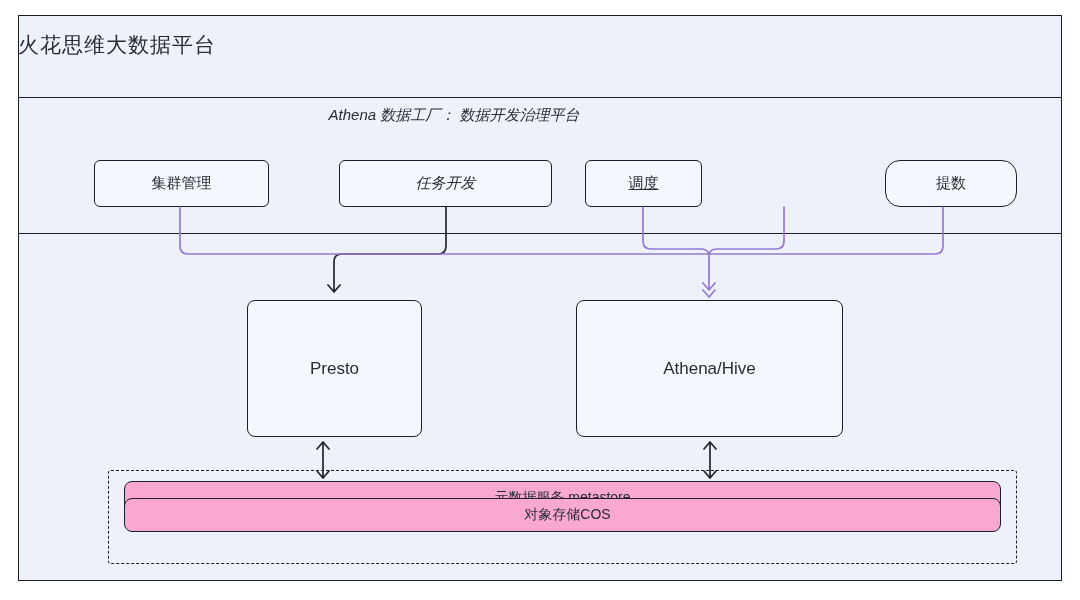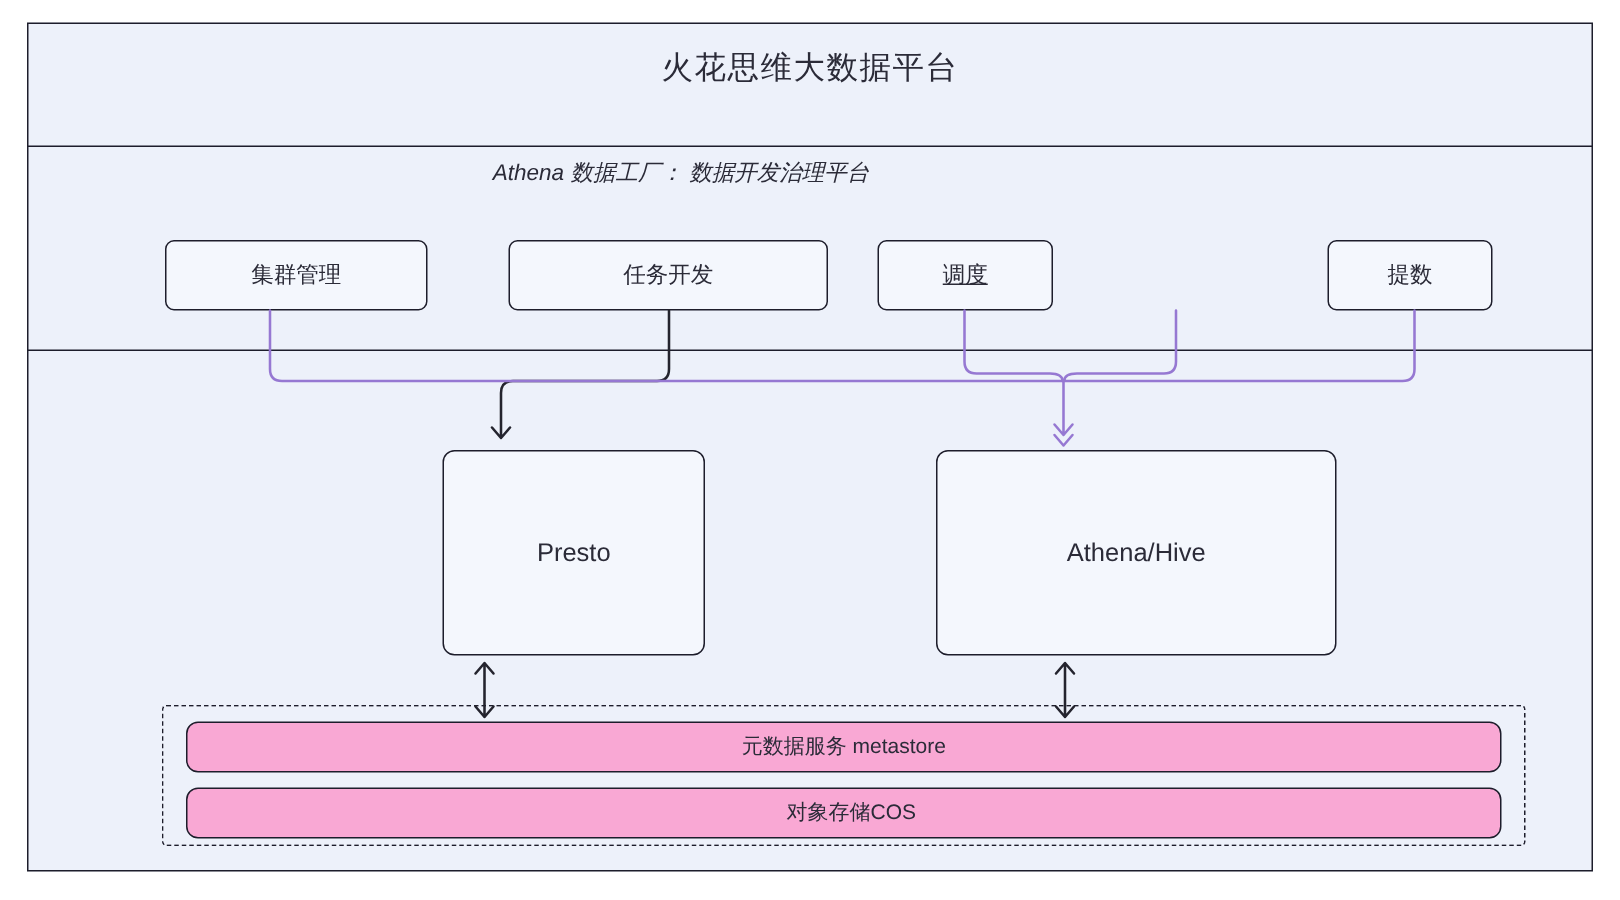--- a/index.html
+++ b/index.html
@@ -12,54 +12,54 @@
     position:absolute;left:18px;top:15px;width:1044px;height:566px;
     background:#edf1fa;border:1.6px solid #1d1d2b;box-sizing:border-box;
   }
   .divider{
     position:absolute;left:18px;width:1044px;height:0;
     border-top:1.6px solid #1d1d2b;
   }
   .divider.d1{top:97px;}
   .divider.d2{top:233px;}
   .platform-title{
-    position:absolute;left:18px;top:31px;width:1044px;text-align:center;
+    position:absolute;left:18px;top:31px;width:1044px;text-align:left;
     font-size:21px;font-weight:500;letter-spacing:1px;color:#2b2b38;
   }
   .athena-title{
     position:absolute;left:18px;top:106px;width:872px;text-align:center;
     font-size:15px;font-weight:500;color:#2b2b38;font-style:italic;
   }
   .node{
     position:absolute;box-sizing:border-box;background:#f4f7fd;
     border:1.6px solid #1d1d2b;border-radius:6px;
     display:flex;align-items:center;justify-content:center;
     font-size:15px;color:#2b2b38;
   }
   .node.tool{top:160px;height:47px;}
-  .t1{left:110px;width:175px;text-align:center;}
-  .t2{left:339px;width:213px;}
+  .t1{left:94px;width:175px;text-align:center;}
+  .t2{left:339px;width:213px;font-style:italic;}
   .t3{left:585px;width:117px;text-decoration:underline;}
   .t4{left:726px;width:116px;}
-  .t5{left:885px;width:110px;}
-  .node.engine{top:300px;height:137px;border-radius:8px;font-size:17px;margin-left:48px;}
+  .t5{left:885px;width:132px;border-radius:15px;}
+  .node.engine{top:300px;height:137px;border-radius:8px;font-size:17px;}
   .e1{left:247px;width:175px;}
   .e2{left:576px;width:267px;}
   .storage-wrap{
     position:absolute;left:108px;top:470px;width:909px;height:94px;
     border:1.6px dashed #1d1d2b;border-radius:3px;box-sizing:border-box;
   }
   .bar{
     position:absolute;left:124px;width:877px;height:34px;box-sizing:border-box;
     background:#f9a8d4;border:1.6px solid #1d1d2b;border-radius:8px;
     display:flex;align-items:center;justify-content:center;
     font-size:14px;color:#2b2b38;
   }
   .bar.b1{top:481px;}
-  .bar.b2{top:525px;padding-left:10px;}
+  .bar.b2{top:498px;padding-left:10px;}
   svg.links{position:absolute;left:0;top:0;width:1080px;height:600px;pointer-events:none;}
   svg.links path{fill:none;stroke-linecap:round;stroke-linejoin:round;}
 </style>
 </head>
 <body>
 
 <div class="canvas">
 
   <div class="outer"></div>
 

